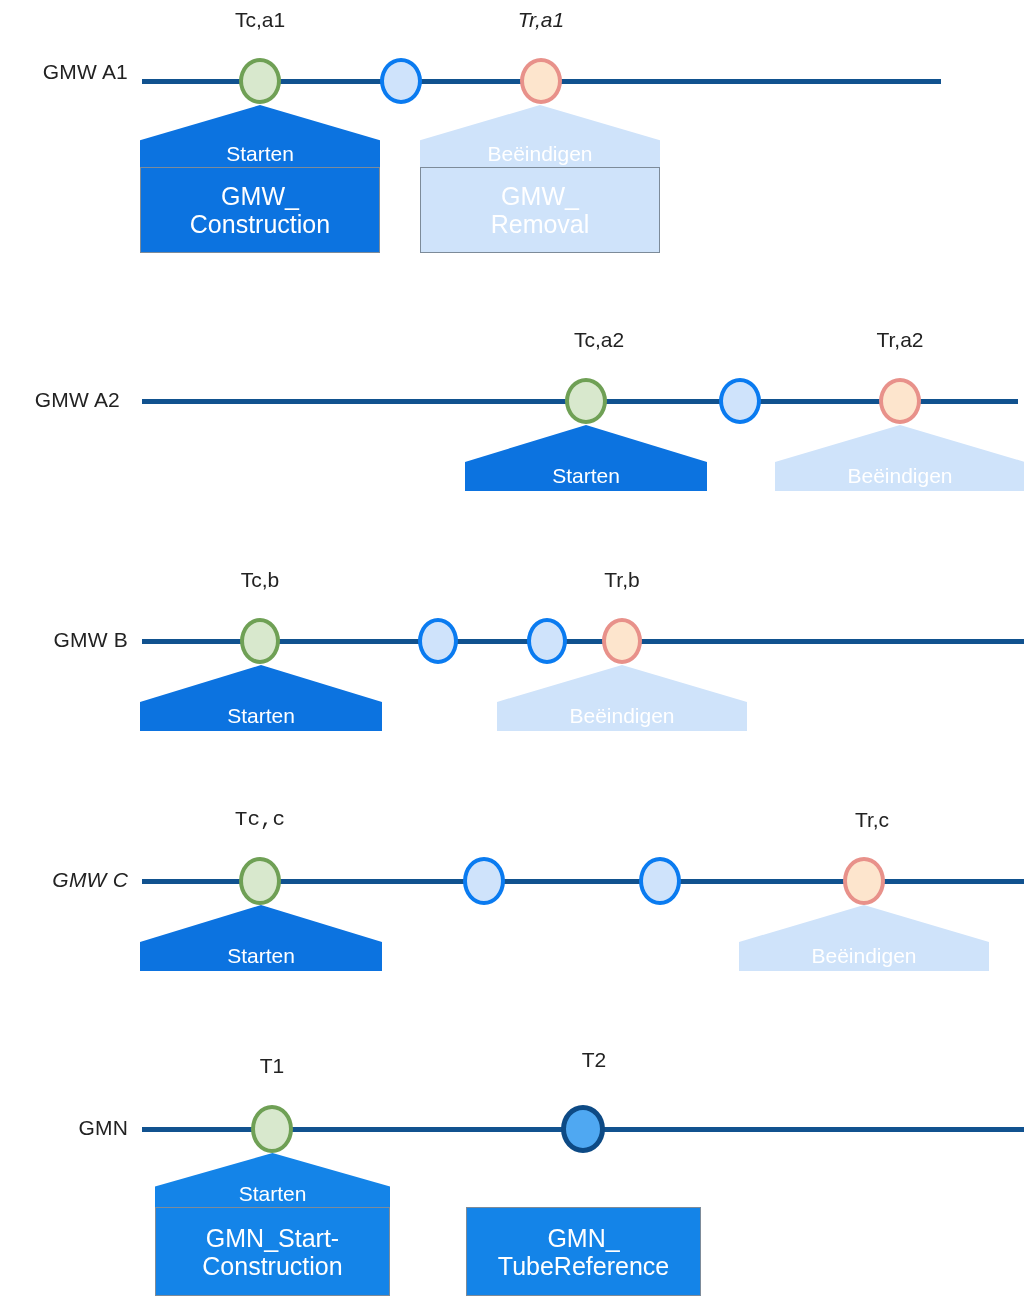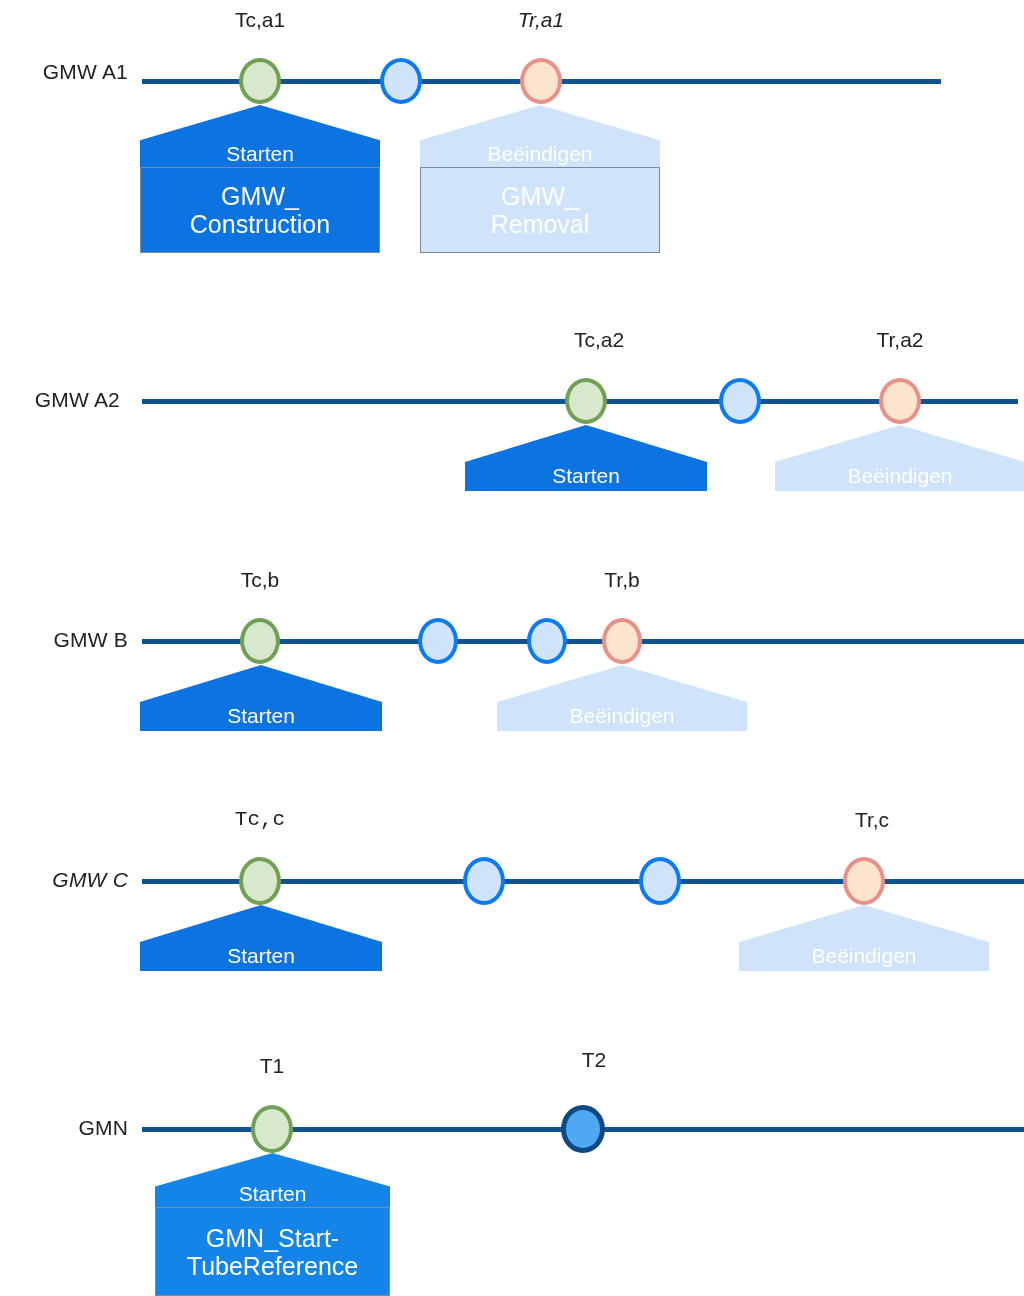--- a/index.html
+++ b/index.html
@@ -170,24 +170,28 @@
     <div class="tick-label" style="left:272px;top:14px;">T1</div>
     <div class="tick-label" style="left:583px;top:8px;margin-left:11px;">T2</div>
 
     <div class="house mid" style="left:155px;top:113px;width:235px;height:143px;">
       <div class="roof" style="height:54px;">
         <div class="roof-shape" style="clip-path:polygon(50% 0,100% 62%,100% 100%,0 100%,0 62%);"></div>
         <div class="roof-text" style="bottom:2px;">Starten</div>
       </div>
       <div class="body" style="top:54px;width:235px;height:89px;">
         <div class="body-text">GMN_Start-
-TubeReference</div>
+Construction</div>
       </div>
     </div>
 
     <div class="house mid" style="left:466px;top:113px;width:235px;height:143px;">
+      <div class="body" style="top:54px;width:235px;height:89px;">
+        <div class="body-text">GMN_
+TubeReference</div>
+      </div>
     </div>
 
     <div class="node green" style="left:272px;top:89px;width:42px;height:48px;"></div>
     <div class="node darkblue" style="left:583px;top:89px;width:44px;height:48px;"></div>
   </div>
 
 </div>
 
 </body></html>

